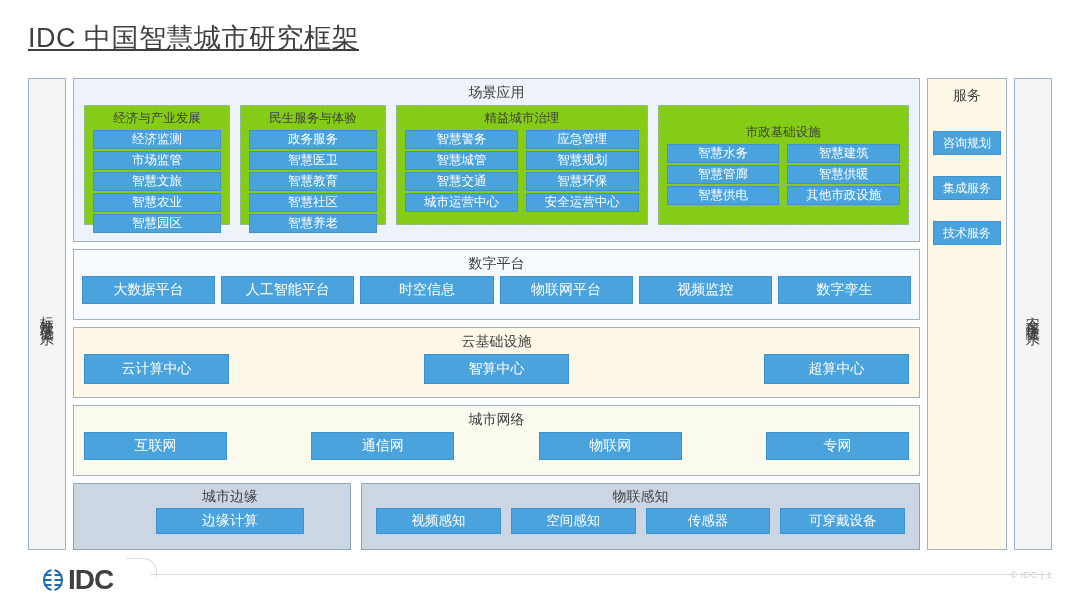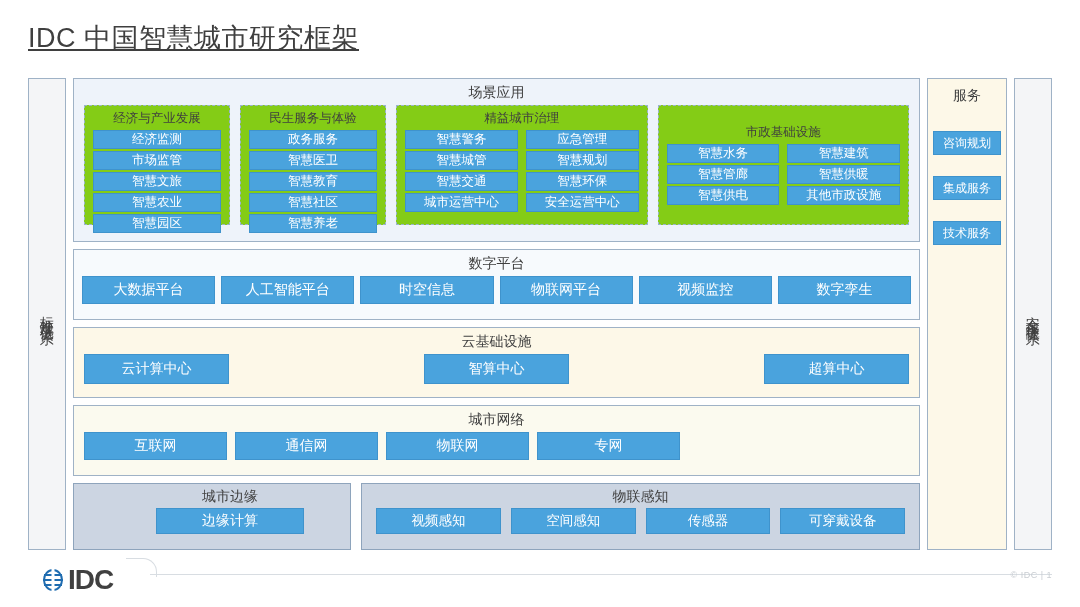--- a/index.html
+++ b/index.html
@@ -68,21 +68,21 @@
   
   .digital{background:#f7fafd;height:72px;}
   .row-chips{display:flex;gap:6px;padding:0 8px;}
   .row-chips .chip{flex:1;height:28px;font-size:14px;}
   
   .cloud{background:#fdf8e8;height:72px;}
   .cloud-row{display:flex;padding:0 10px;gap:0;justify-content:space-between;}
   .cloud-row .chip{width:145px;height:30px;font-size:14px;}
   
   .network{background:#fbfaef;height:72px;}
-  .net-row{display:flex;padding:0 10px;gap:8px;}
+  .net-row{display:flex;padding:0 10px;justify-content:space-between;gap:8px;}
   .net-row .chip{width:143px;height:28px;font-size:14px;}
   
   .bottom-row{display:flex;gap:10px;height:68px;}
   .edge{background:#ccd5e2;border:1px solid #8ea4bc;width:278px;box-sizing:border-box;padding-left:36px;}
   .iot{background:#ccd5e2;border:1px solid #8ea4bc;flex:1;box-sizing:border-box;}
   .edge .band-title,.iot .band-title{padding-top:5px;padding-bottom:4px;}
   .edge-chip-wrap{display:flex;justify-content:center;text-align:center;}
   .edge-chip-wrap .chip{width:148px;height:26px;font-size:14px;}
   .iot-row{display:flex;gap:10px;padding:0 14px;}
   .iot-row .chip{flex:1;height:26px;font-size:13.5px;}

